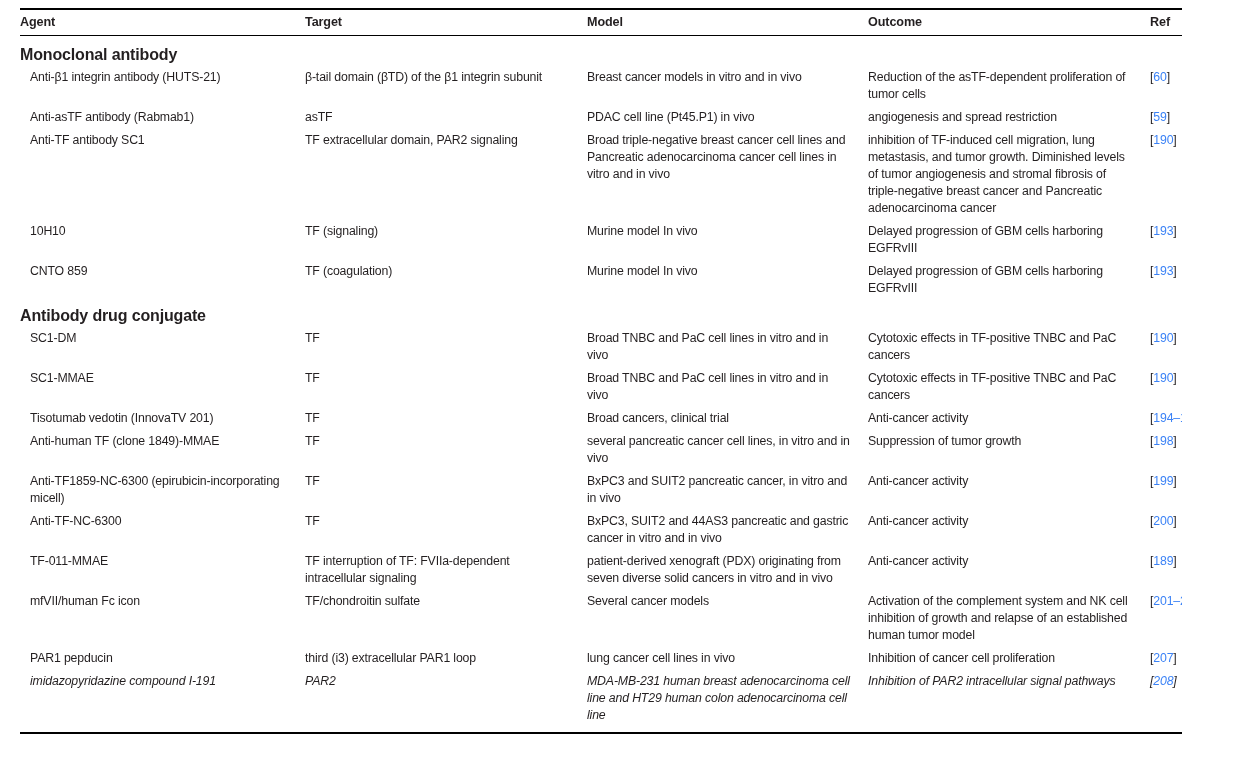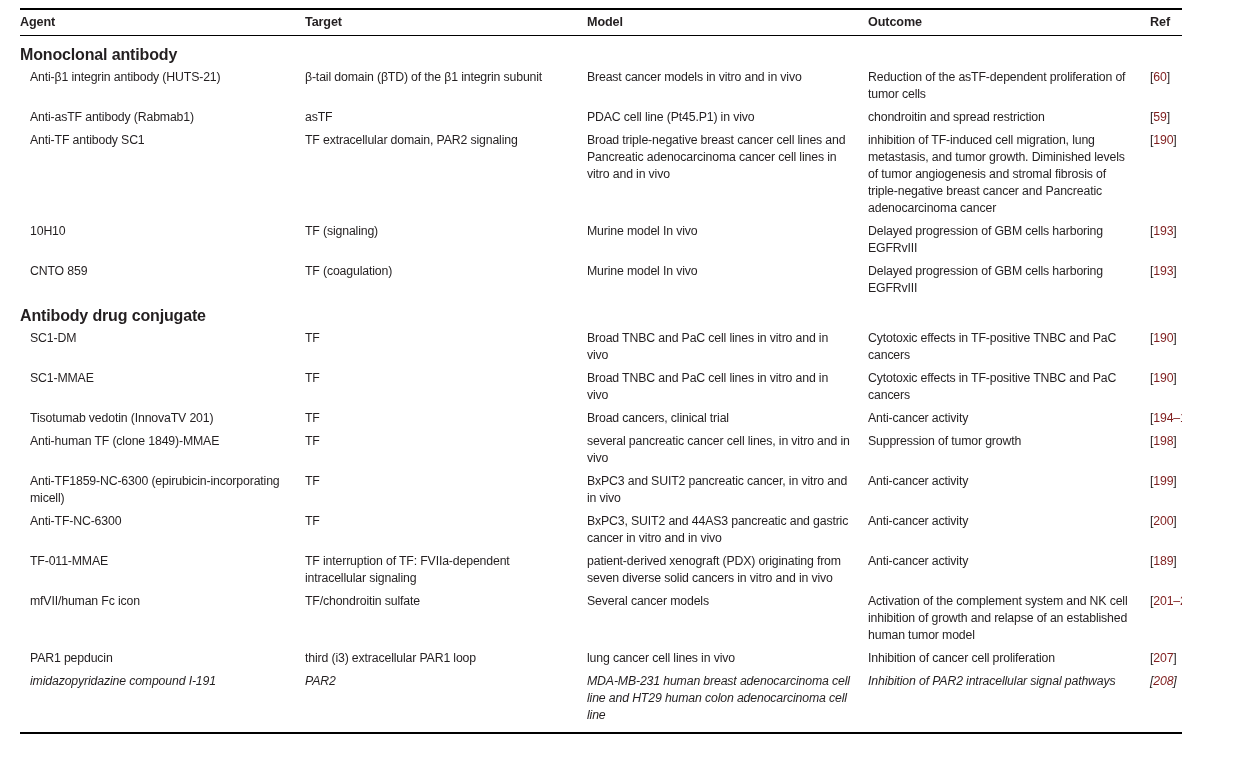--- a/index.html
+++ b/index.html
@@ -43,21 +43,21 @@
   }
   tr.section-row td {
     font-weight: bold;
     font-size: 16px;
     padding: 10px 0 0 0;
   }
   td.agent-cell { padding-left: 10px; margin-top: 16px; }
   tr.last-row td { padding-bottom: 8px; font-style: italic; }
   .ref-cell { white-space: nowrap; padding-right: 0; }
   a.ref-num {
-    color: #7f1d1d;
+    color: #3b82f6;
     text-decoration: none;
     cursor: pointer;
   }
 </style>
 </head>
 <body>
 
 <div class="page">
   <table class="ref-table">
     <colgroup>
@@ -87,21 +87,21 @@
         <td>β-tail domain (βTD) of the β1 integrin subunit</td>
         <td>Breast cancer models in vitro and in vivo</td>
         <td>Reduction of the asTF-dependent proliferation of tumor cells</td>
         <td class="ref-cell"><span>[</span><a class="ref-num">60</a><span>]</span></td>
       </tr>
 
       <tr class="data-row">
         <td class="agent-cell">Anti-asTF antibody (Rabmab1)</td>
         <td>asTF</td>
         <td>PDAC cell line (Pt45.P1) in vivo</td>
-        <td>chondroitin and spread restriction</td>
+        <td>angiogenesis and spread restriction</td>
         <td class="ref-cell"><span>[</span><a class="ref-num">59</a><span>]</span></td>
       </tr>
 
       <tr class="data-row">
         <td class="agent-cell">Anti-TF antibody SC1</td>
         <td>TF extracellular domain, PAR2 signaling</td>
         <td>Broad triple-negative breast cancer cell lines and Pancreatic adenocarcinoma cancer cell lines in vitro and in vivo</td>
         <td>inhibition of TF-induced cell migration, lung metastasis, and tumor growth. Diminished levels of tumor angiogenesis and stromal fibrosis of triple-negative breast cancer and Pancreatic adenocarcinoma cancer</td>
         <td class="ref-cell"><span>[</span><a class="ref-num">190</a><span>]</span></td>
       </tr>

